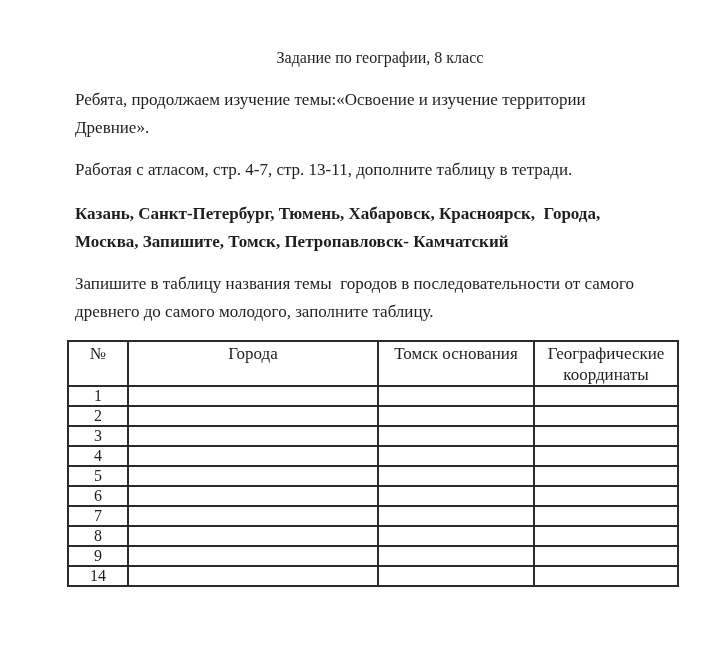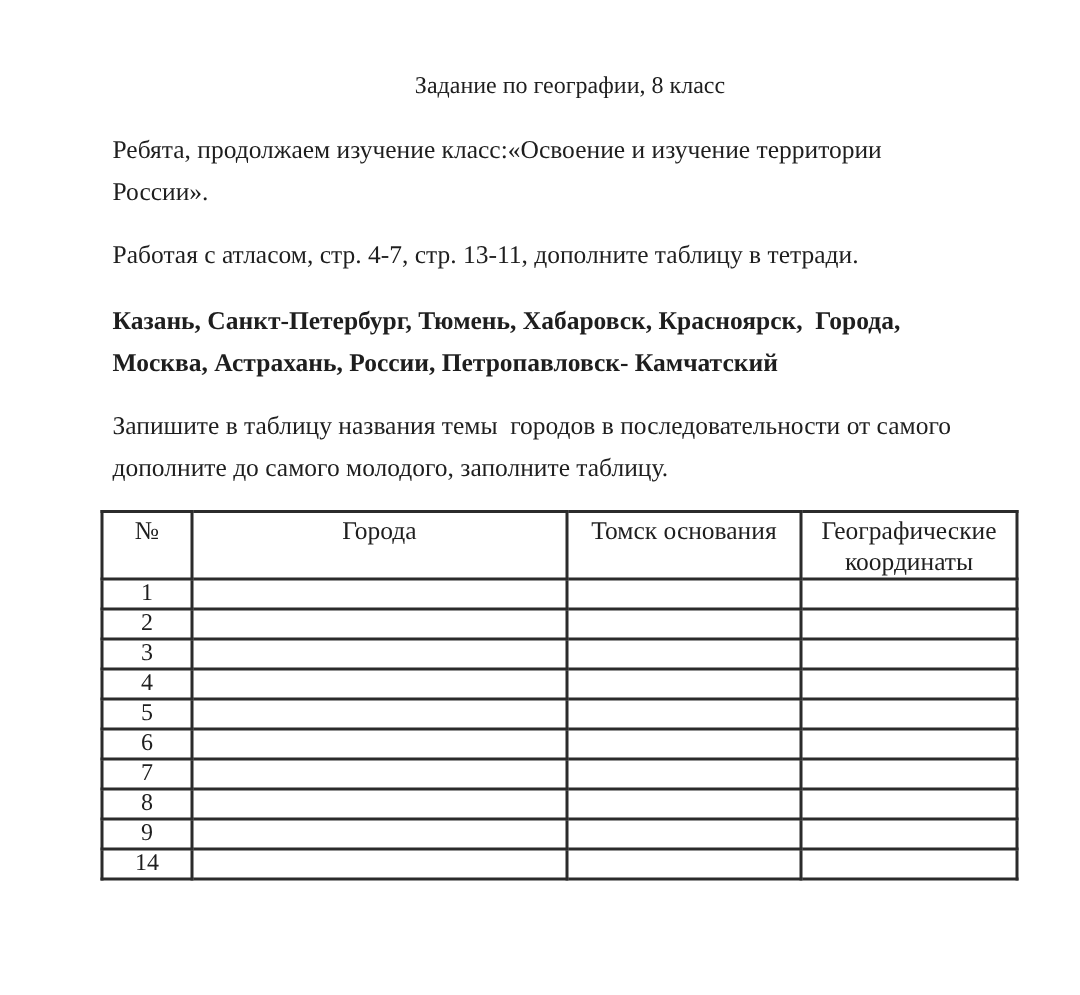--- a/index.html
+++ b/index.html
@@ -81,36 +81,36 @@
   col.c-geo  { width: 144px; }
 </style>
 </head>
 <body>
 
 <div class="doc">
 
   <h1 class="doc-title">Задание по географии, 8 класс</h1>
 
   <p class="para">
-    <span class="line">Ребята, продолжаем изучение класс:«Освоение и изучение территории</span>
-    <span class="line">России».</span>
+    <span class="line">Ребята, продолжаем изучение темы:«Освоение и изучение территории</span>
+    <span class="line">Древние».</span>
   </p>
 
   <p class="para tight">
     <span class="line">Работая с атласом, стр. 4-7, стр. 13-11, дополните таблицу в тетради.</span>
   </p>
 
   <p class="para bold">
     <span class="line">Казань, Санкт-Петербург, Тюмень, Хабаровск, Красноярск,  Города,</span>
-    <span class="line">Москва, Астрахань, России, Петропавловск- Камчатский</span>
+    <span class="line">Москва, Запишите, Томск, Петропавловск- Камчатский</span>
   </p>
 
   <p class="para">
     <span class="line">Запишите в таблицу названия темы  городов в последовательности от самого</span>
-    <span class="line">дополните до самого молодого, заполните таблицу.</span>
+    <span class="line">древнего до самого молодого, заполните таблицу.</span>
   </p>
 
 
   <table class="grid">
     <colgroup>
       <col class="c-num">
       <col class="c-city">
       <col class="c-date">
       <col class="c-geo">
     </colgroup>

